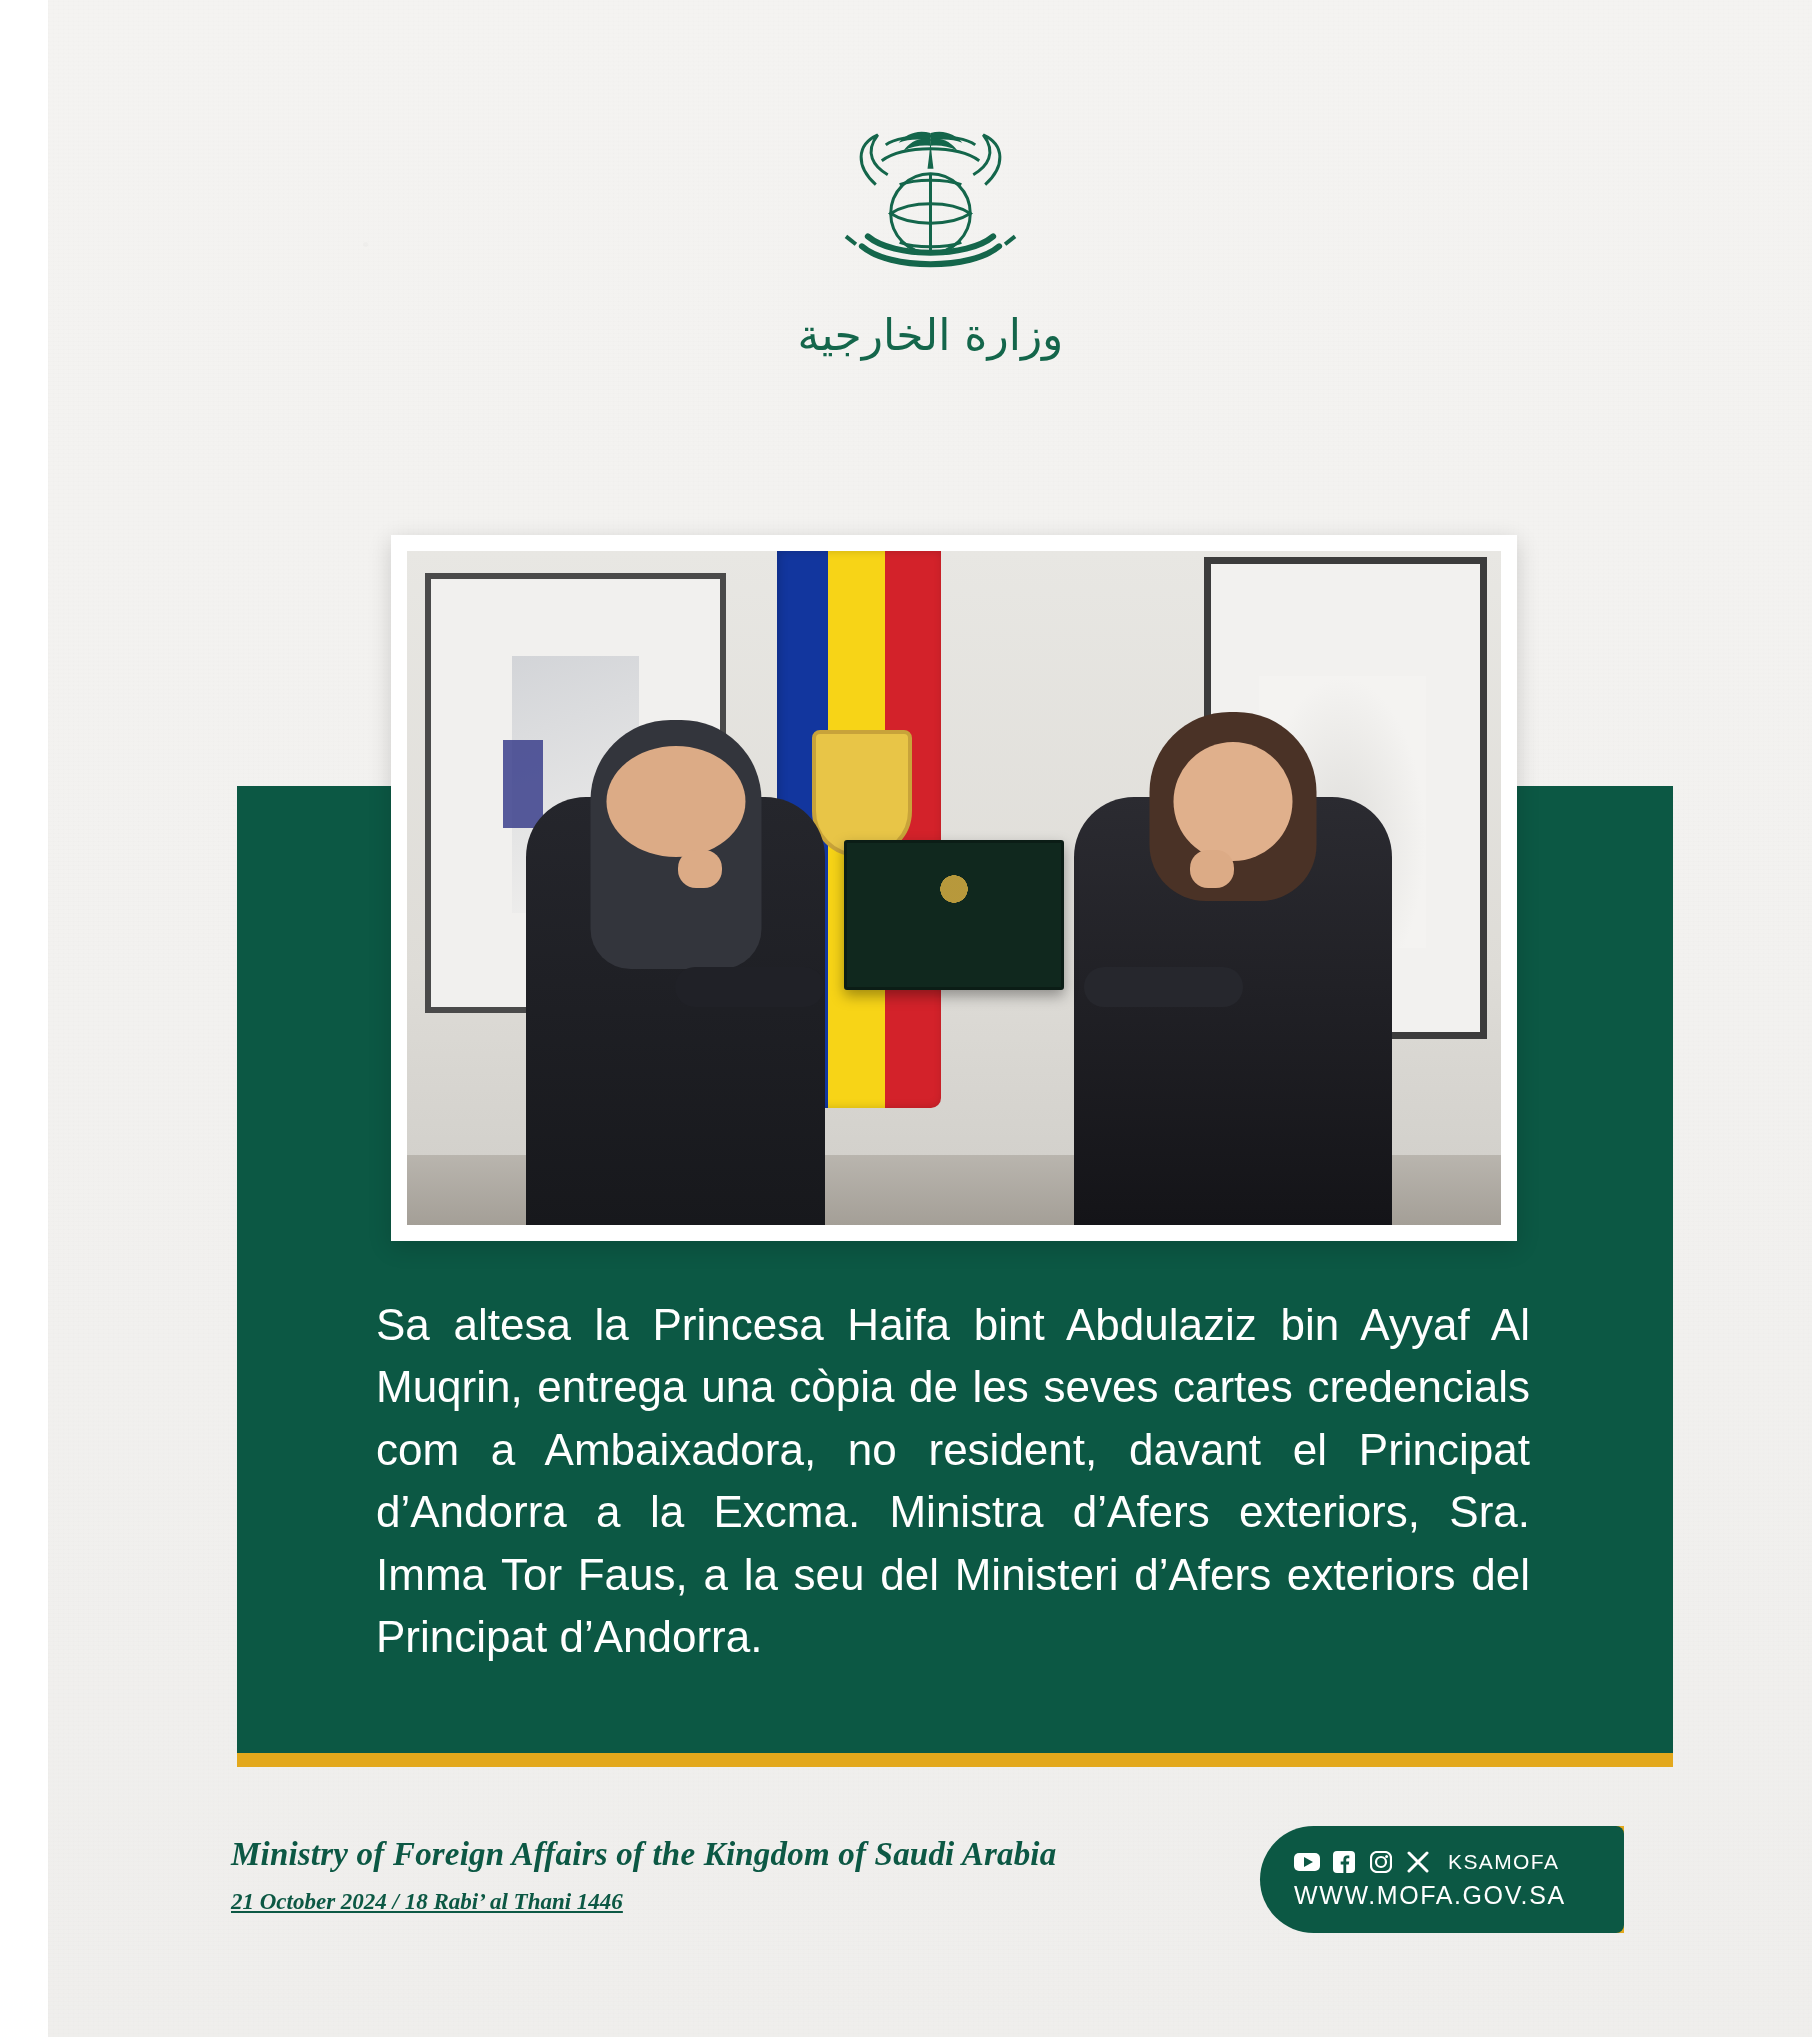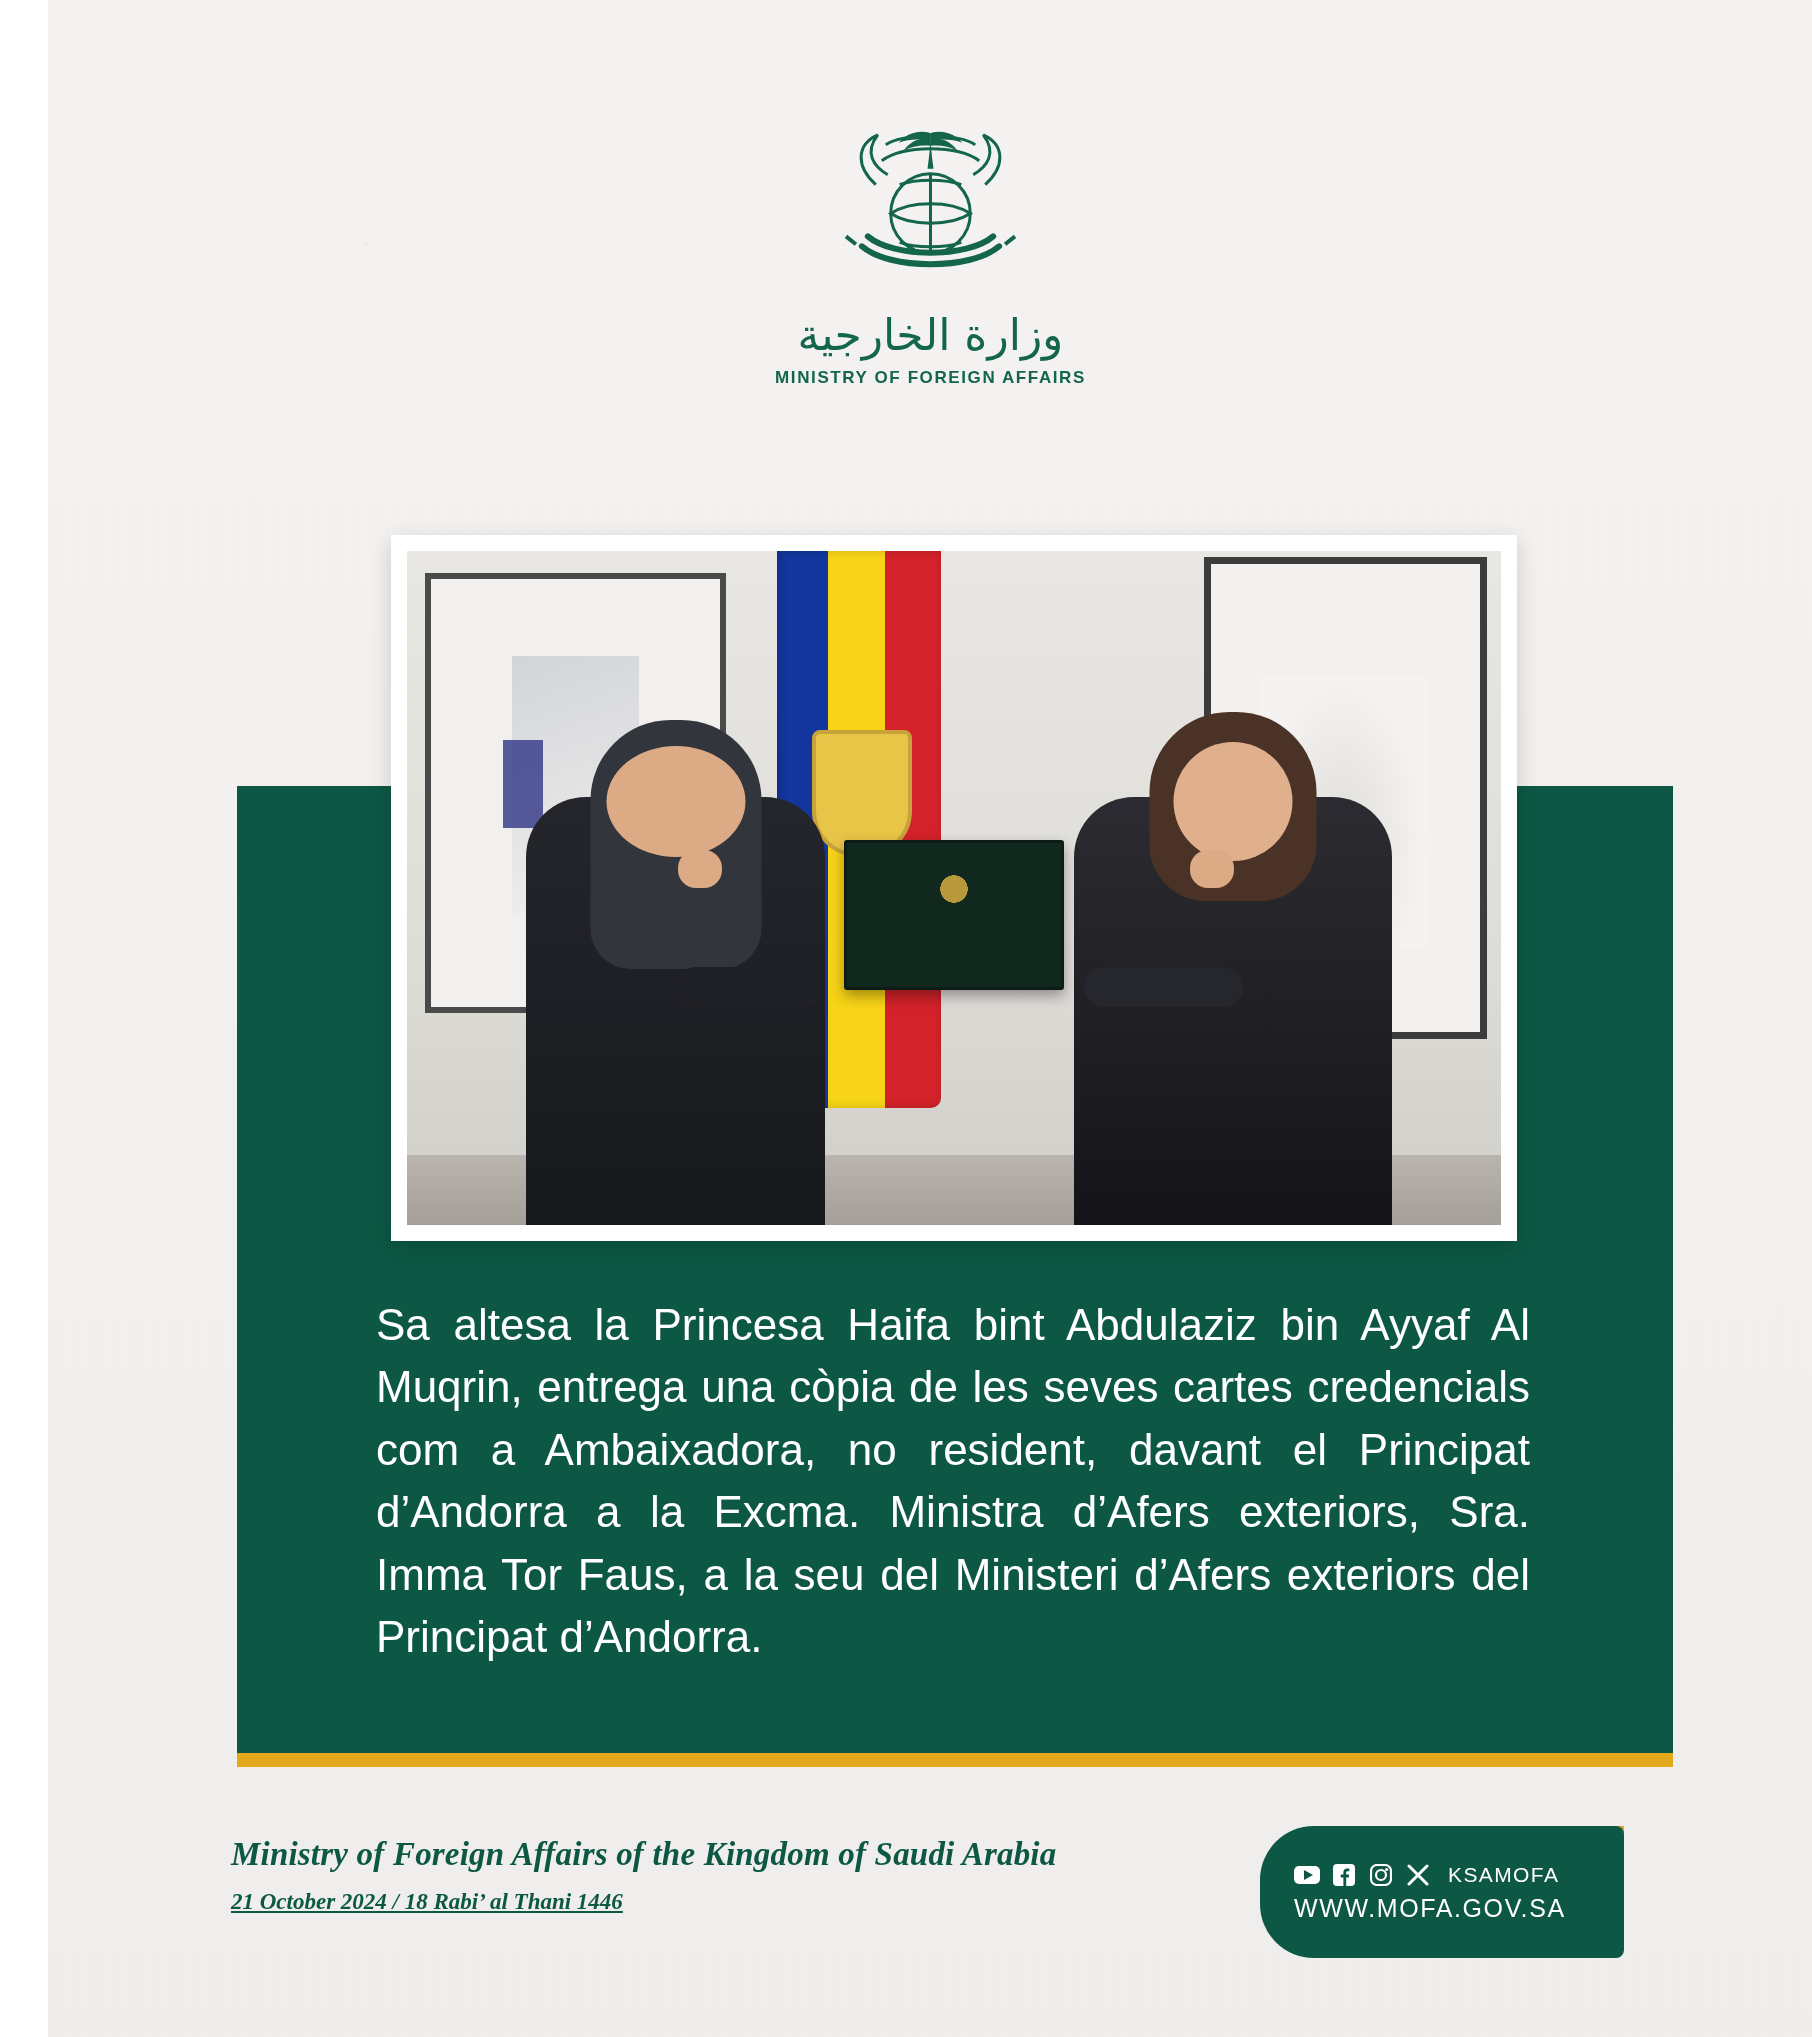--- a/index.html
+++ b/index.html
@@ -229,21 +229,21 @@
     font-weight: bold;
   }
   .footer-title { font-size: 33px; letter-spacing: 0.2px; }
   .footer-date  { font-size: 23px; margin-top: 16px; text-decoration: underline; }
 
   .footer-badge {
     position: absolute;
     right: 189px;
     top: 1826px;
     width: 364px;
-    height: 132px;
+    height: 107px;
     background: #0c5844;
     border-radius: 54px 8px 8px 54px;
     display: flex;
     flex-direction: column;
     justify-content: center;
     padding-left: 34px;
     box-sizing: border-box;
   }
   .badge-gold {
     position:absolute; right:189px; top:1826px; width:14px; height:107px;
@@ -305,21 +305,20 @@
           <path d="M46 128 C74 152 156 152 184 128"></path>
           <path d="M52 118 C78 140 152 140 178 118"></path>
         </g>
         <g stroke="#14664b" stroke-width="4" fill="none">
           <path d="M40 126 l-10 -8"></path>
           <path d="M190 126 l10 -8"></path>
         </g>
       </svg>
     </div>
     <div class="ministry-ar">وزارة الخارجية</div>
-    <div class="ministry-en">MINISTRY OF FOREIGN AFFAIRS</div>
   </div>
 
   <div class="green-panel"></div>
   <div class="gold-bar"></div>
 
   <div class="photo-frame">
     <div class="photo">
       <div class="ph-wall"></div>
       <div class="ph-frame-l"></div>
       <div class="ph-frame-r"></div>

